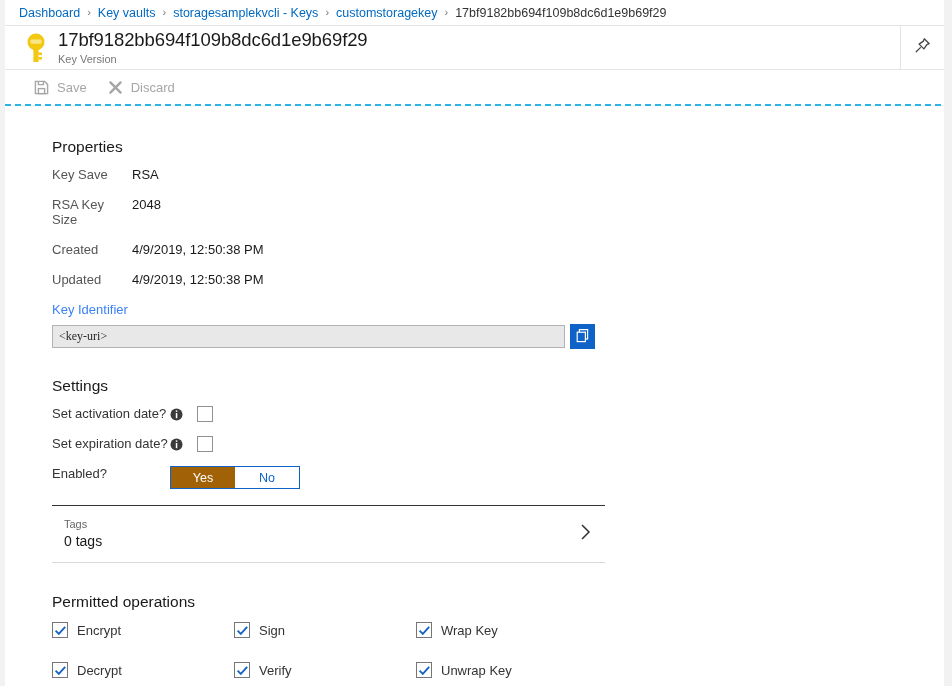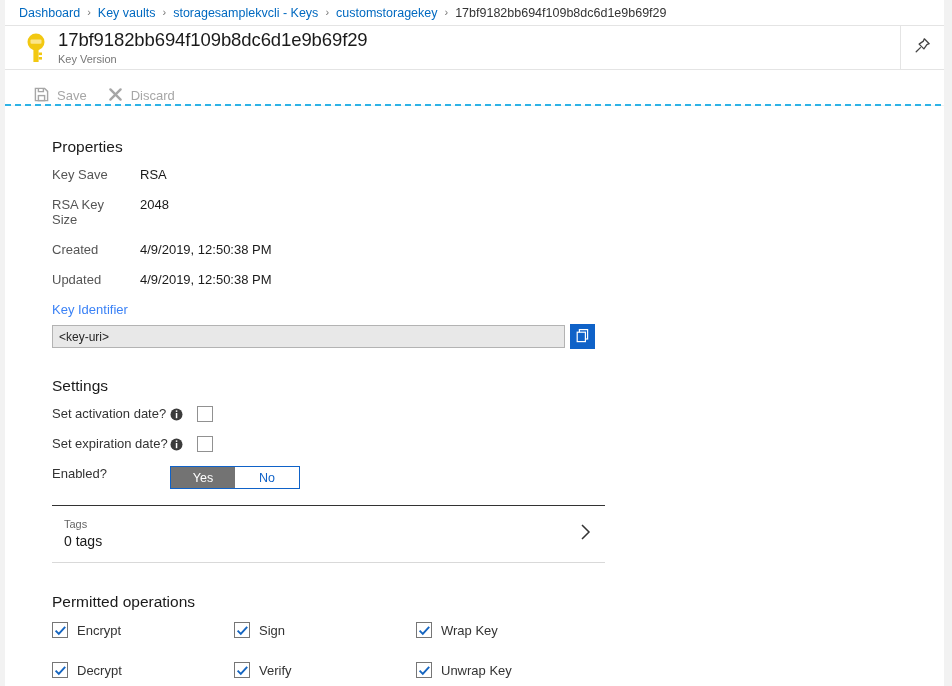--- a/index.html
+++ b/index.html
@@ -69,21 +69,21 @@
 
   
   .commandbar {
     position: absolute;
     left: 5px; top: 70px; right: 8px; height: 35px;
     background: #ffffff;
     display: flex; align-items: center;
     padding-left: 18px;
   }
   .cmd-btn {
-    display: flex; align-items: flex-end;
+    display: flex; align-items: center;
     height: 30px; padding: 0 10px;
     color: #a6a6a6;
     font-size: 13px;
     cursor: default;
   }
   .cmd-ico {
     width: 17px; height: 17px;
     margin-right: 7px;
     display: flex; align-items: center; justify-content: center;
   }
@@ -105,35 +105,35 @@
   .section-head {
     font-size: 15.5px; color: #1a1a1a; margin: 0 0 11px 0;
   }
 
   
   .prop-row {
     display: flex; align-items: baseline;
     font-size: 13px; margin-bottom: 15px;
   }
   .prop-label { width: 80px; min-width: 80px; color: #555555; }
-  .prop-value { color: #1a1a1a; margin-left: 8px; }
+  .prop-value { color: #1a1a1a; }
   .prop-single {
     font-size: 13px; color: #3b82f6; margin-bottom: 7px;
   }
 
   
   .uri-row { display: flex; align-items: center; margin-bottom: 28px; }
   .uri-input {
     width: 513px; height: 23px;
     background: #e8e8e8;
     border: 1px solid #b3b3b3;
     color: #262626;
     font-size: 12px;
     padding: 0 6px;
-    font-family: Liberation Sans, sans-serif;
+    font-family: Liberation Serif, serif;
     outline: none;
   }
   .copy-btn {
     width: 25px; height: 25px;
     margin-left: 5px;
     background: #0f62c8;
     border: none;
     display: flex; align-items: center; justify-content: center;
     cursor: pointer;
   }
@@ -156,21 +156,21 @@
     display: flex;
     width: 130px; height: 23px;
     border: 1px solid #0f62c8;
     cursor: pointer;
   }
   .toggle div {
     flex: 1;
     display: flex; align-items: center; justify-content: center;
     font-size: 12.5px;
   }
-  .toggle .on  { background: #737373; color: #ffffff; }
+  .toggle .on  { background: #a16207; color: #ffffff; }
   .toggle .off { background: #ffffff; color: #0f62c8; }
 
   
   .tags-box {
     width: 553px;
     margin-top: 16px;
     border-top: 1px solid #333333;
     border-bottom: 1px solid #d9d9d9;
     padding: 12px 0 13px 12px;
     display: flex; align-items: center;

